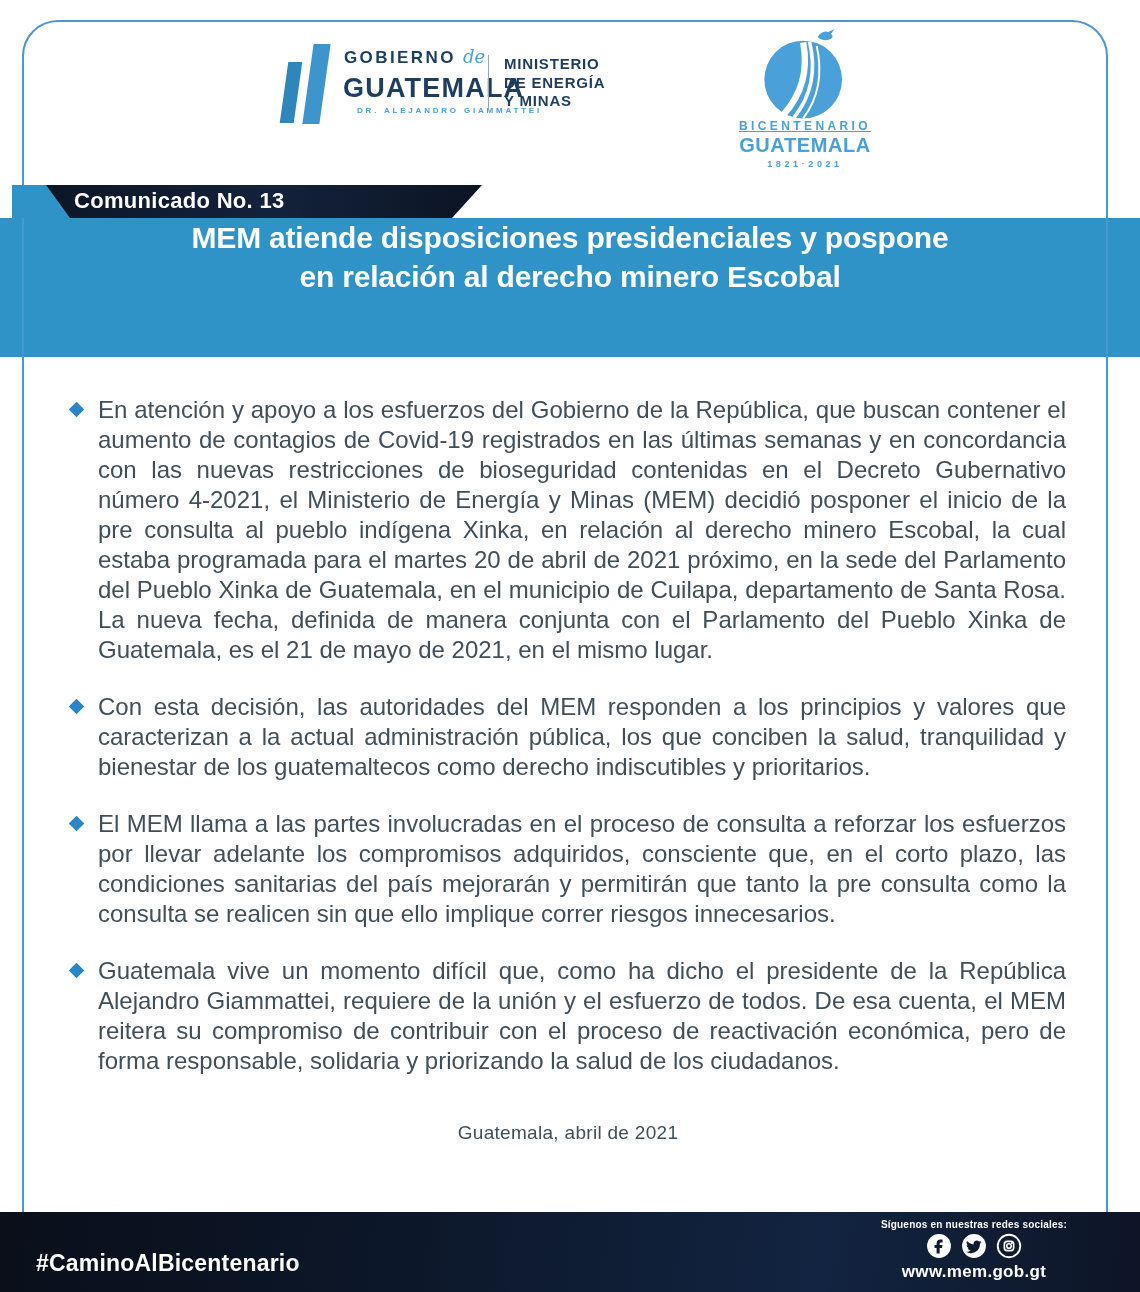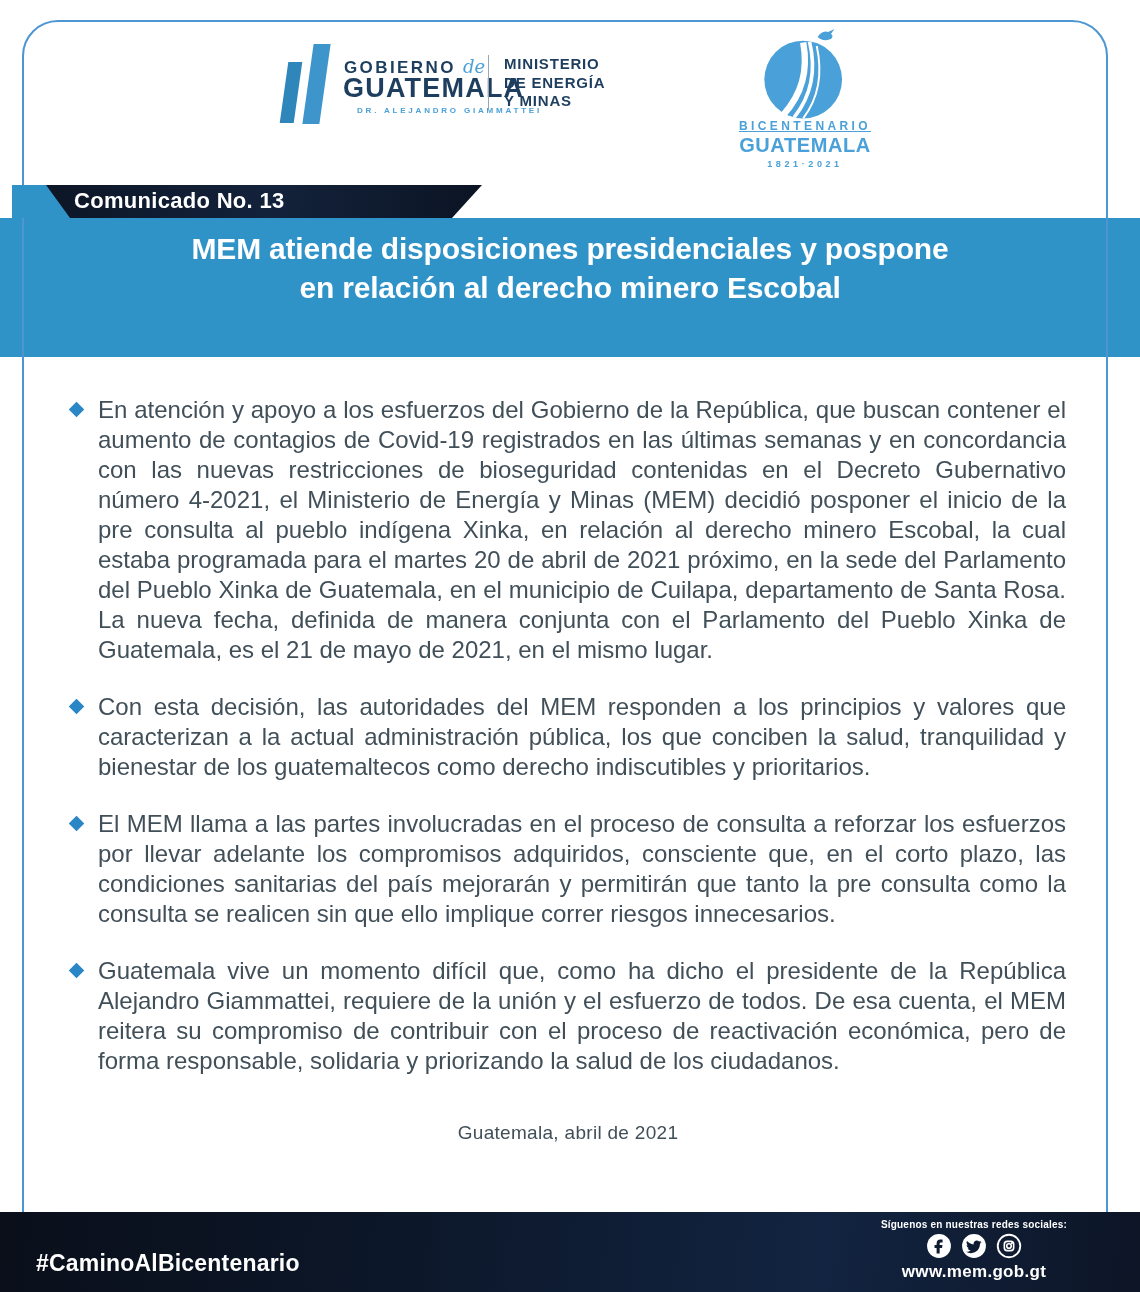--- a/index.html
+++ b/index.html
@@ -16,21 +16,21 @@
   
   .frame{
     position:absolute; left:22px; top:20px; width:1086px; height:1380px;
     border:2px solid var(--frame); border-radius:36px; z-index:2; pointer-events:none;
   }
   
   .header{position:absolute; inset:0; z-index:3;}
   .bar{position:absolute; transform:skewX(-8deg);}
   .bar1{left:284px; top:62px; width:14px; height:61px; background:#2f86bb;}
   .bar2{left:308px; top:44px; width:17px; height:80px; background:#3e95cc;}
-  .gov-line1{position:absolute; left:344px; top:56px; font-size:17px; font-weight:bold;
+  .gov-line1{position:absolute; left:344px; top:46px; font-size:17px; font-weight:bold;
     letter-spacing:2.4px; color:var(--navy); white-space:nowrap;}
   .gov-line1 .de{font-family:"DejaVu Serif",serif; font-style:italic; font-weight:normal;
     letter-spacing:0; color:var(--logoblue); font-size:18px;}
   .guatemala{position:absolute; left:343px; top:73px; font-size:27px; font-weight:bold;
     letter-spacing:1.2px; color:var(--navy);}
   .president{position:absolute; left:357px; top:106px; font-size:8px; font-weight:bold;
     letter-spacing:2.8px; color:var(--logoblue);}
   .logo-divider{position:absolute; left:488px; top:55px; width:1px; height:55px; background:#9aa7b2;}
   .ministry{position:absolute; left:504px; top:55px; font-size:15px; font-weight:bold;
     letter-spacing:0.8px; color:var(--navy); line-height:18.5px; white-space:nowrap;}
@@ -45,21 +45,21 @@
   .banner-dark{
     position:absolute; top:0; left:0; width:470px; height:33px;
     clip-path:polygon(34px 0, 470px 0, 440px 100%, 58px 100%);
     background:linear-gradient(95deg, var(--banner1) 0%, var(--banner2) 55%, var(--banner1) 100%);
     color:#fff; font-size:22px; font-weight:bold; line-height:32px; padding-left:62px;
     letter-spacing:0.3px;
   }
   
   .title-band{
     position:absolute; top:218px; left:0; width:100%; height:139px; background:var(--accent);
-    z-index:1; text-align:center; color:#fff; padding-top:11px;
+    z-index:1; text-align:center; color:#fff; 
   }
   .title-band .t{font-size:30px; line-height:39px; font-weight:bold; letter-spacing:-0.2px;}
   
   .content{position:absolute; top:395px; left:70px; right:74px; z-index:3;}
   .para{display:flex; margin-bottom:27px;}
   .diamond{flex:0 0 auto; width:11px; height:11px; background:var(--bullet);
     transform:rotate(45deg); margin:9px 16px 0 1px;}
   .para p{font-size:24px; line-height:30px; color:var(--text); text-align:justify;}
   .dateline{text-align:center; font-size:19px; color:var(--text); margin-top:46px; letter-spacing:0.3px;}
   

